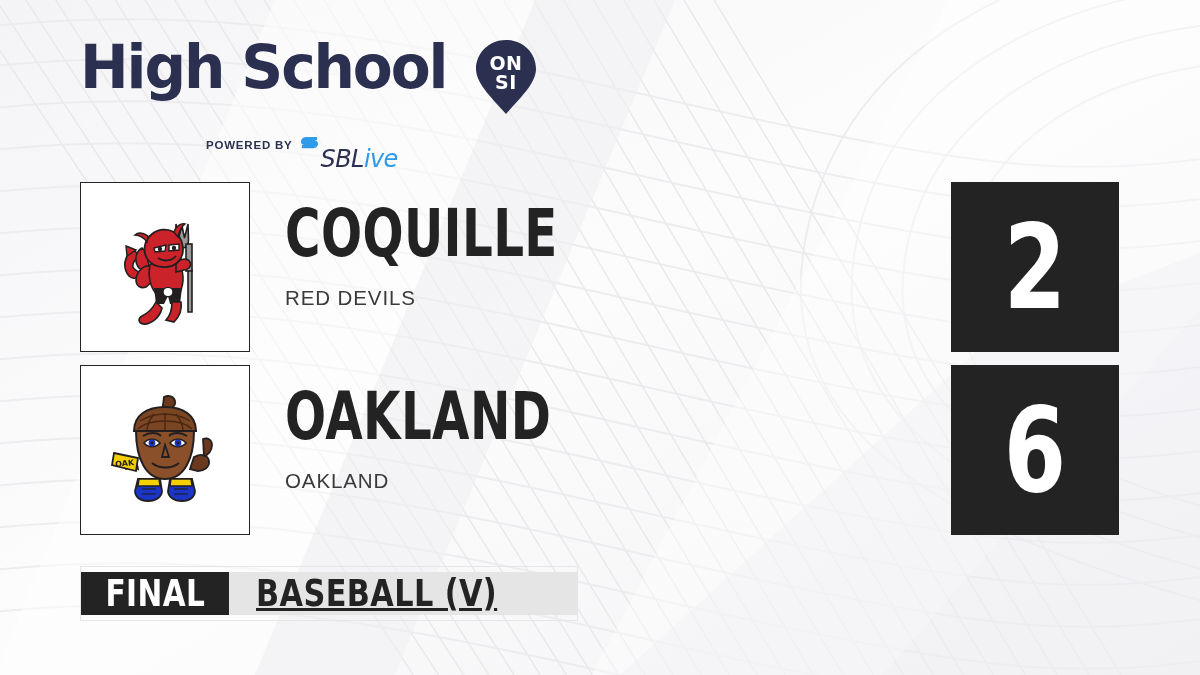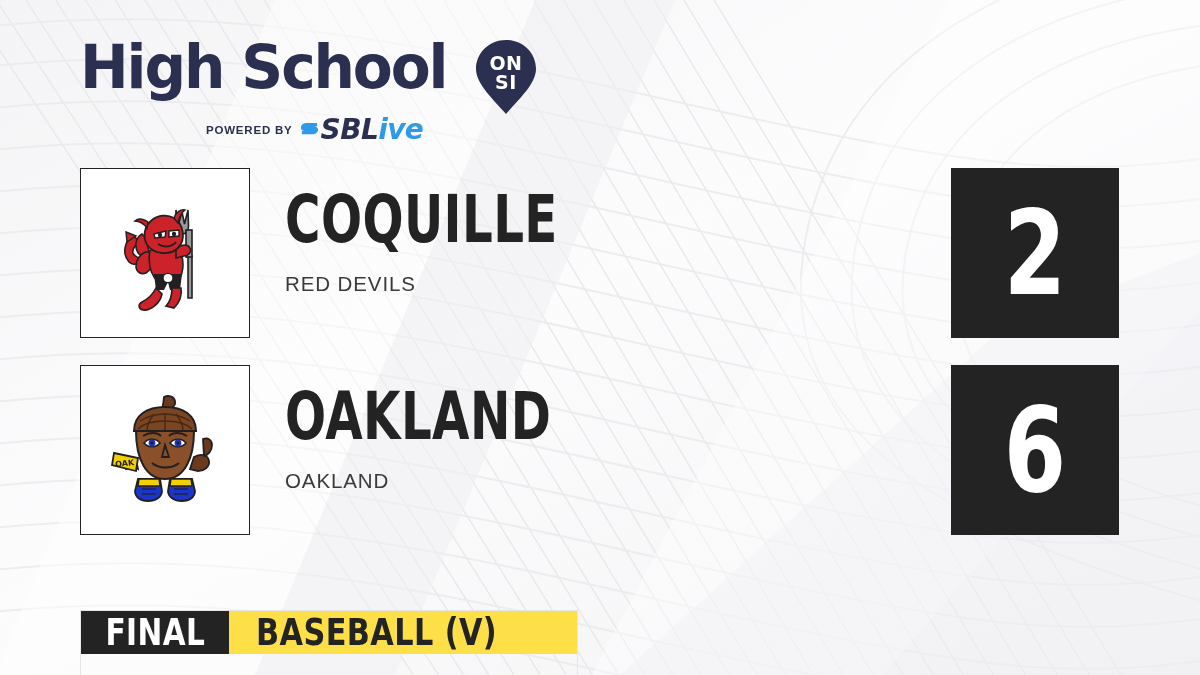--- a/index.html
+++ b/index.html
@@ -37,29 +37,29 @@
     margin-top:4px; padding-left:126px;
   }
   .powered-label {
     font-size:11.5px; font-weight:bold; letter-spacing:0.8px;
     color:#2b3050;
   }
   .sbl { display:flex; align-items:center; }
   .sbl-mark { width:19px; height:19px; margin-right:2px; }
   .sbl-word {
     font-family:"DejaVu Sans", sans-serif;
-    font-style:italic; font-weight:bold;
-    font-size:28px; letter-spacing:-0.6px;
-    color:#2b3050; line-height:20px;
+    font-style:italic; font-weight:normal;
+    font-size:24px; letter-spacing:-0.6px;
+    color:#2b3050; line-height:20px;margin-top:29px;
   }
   .sbl-word .lite { color:#2e9ae8; }
 
   
   .team-row { position:absolute; left:0; right:0; height:170px; }
-  .team-row.r1 { top:168px; }
+  .team-row.r1 { top:182px; }
   .team-row.r2 { top:365px; }
 
   .logo-box {
     position:absolute; left:80px; top:0;
     width:170px; height:170px;
     background:#ffffff; border:1.6px solid #232323;
     display:flex; align-items:center; justify-content:center;
   }
   .logo-box svg { width:126px; height:126px; display:block; }
 
@@ -91,37 +91,36 @@
     font-weight:bold;
     font-size:118px; line-height:118px;
     color:#ffffff;
     transform:scaleX(0.76);
     transform-origin:center center;
   }
 
   
   .status {
     position:absolute; left:80px; top:566px;
-    height:66px; display:flex; align-items:flex-start;
+    height:55px; display:flex; align-items:center;
     border:1.4px solid #e6e6e8;
-    margin-top:44px;
   }
   .status-state {
     background:#232323; color:#ffffff;
     width:148px; display:flex; align-items:center; justify-content:center;
   }
   .status-state span {
     font-family:"DejaVu Sans", sans-serif;
     font-weight:bold; font-size:37px; letter-spacing:0.5px;
     transform:scaleX(0.8); transform-origin:center;
     white-space:nowrap;
   }
   .status-sport {
-    background:#fde047; color:#232323;
-    padding:0 27px; display:flex; align-items:center;
+    background:#e5e5e5; color:#232323;
+    padding:0 27px; display:flex; align-items:center;text-decoration:underline;
   }
   .status-sport span {
     font-family:"DejaVu Sans", sans-serif;
     font-weight:bold; font-size:37px; letter-spacing:0.5px;
     transform:scaleX(0.82); transform-origin:left center;
     white-space:nowrap;
   }
 </style>
 </head>
 <body>

